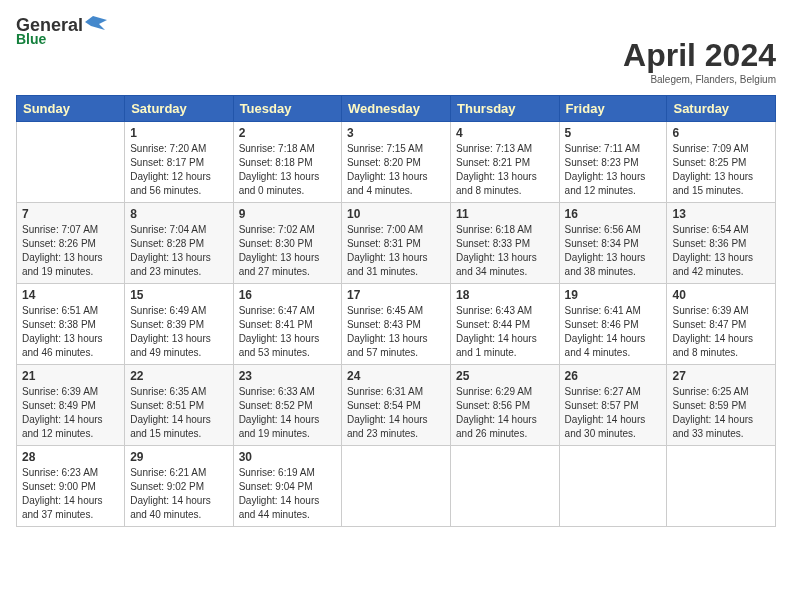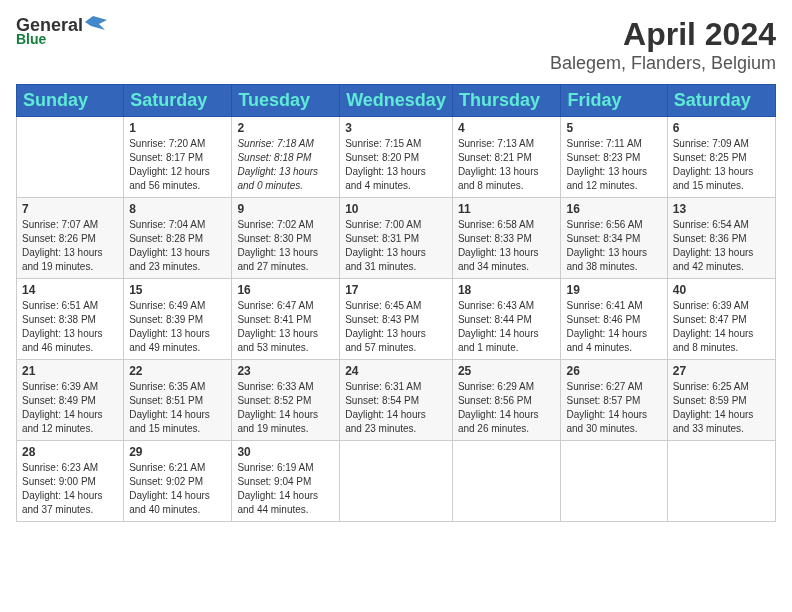--- a/index.html
+++ b/index.html
@@ -34,39 +34,40 @@
       line-height: 1;
     }
     .logo-icon {
       width: 22px;
       height: 22px;
       margin-left: 2px;
       margin-top: -4px;
     }
     .title-block {
       text-align: right;
+      margin-top: 21px;
     }
     .month-title {
       font-size: 32px;
       font-weight: bold;
       color: #333;
     }
     .location {
-      font-size: 18px;
+      font-size: 10px;
       color: #555;
     }
     .calendar {
       width: 100%;
       border-collapse: collapse;
       flex: 1;
     }
     .calendar th {
       background: #3366bb;
-      color: #5eead4;
-      font-size: 18px;
+      color: #fef9c3;
+      font-size: 13px;
       font-weight: bold;
       text-align: left;
       padding: 5px 6px;
       border: 1px solid #2255aa;
     }
     .calendar td {
       border: 1px solid #ccc;
       vertical-align: top;
       padding: 4px 5px;
       width: 110px;
@@ -134,21 +135,21 @@
           <td class="empty-cell"></td>
           <td>
             <span class="day-number">1</span>
             <div class="day-info" style="white-space: pre-line;">Sunrise: 7:20 AM
 Sunset: 8:17 PM
 Daylight: 12 hours
 and 56 minutes.</div>
           </td>
           <td>
             <span class="day-number">2</span>
-            <div class="day-info" style="white-space: pre-line; font-style: italic;">Sunrise: 7:18 AM
+            <div class="day-info" style="white-space: pre-line;">Sunrise: 7:18 AM
 Sunset: 8:18 PM
 Daylight: 13 hours
 and 0 minutes.</div>
           </td>
           <td>
             <span class="day-number">3</span>
             <div class="day-info" style="white-space: pre-line;">Sunrise: 7:15 AM
 Sunset: 8:20 PM
 Daylight: 13 hours
 and 4 minutes.</div>
@@ -199,21 +200,21 @@
           </td>
           <td>
             <span class="day-number">10</span>
             <div class="day-info" style="white-space: pre-line;">Sunrise: 7:00 AM
 Sunset: 8:31 PM
 Daylight: 13 hours
 and 31 minutes.</div>
           </td>
           <td>
             <span class="day-number">11</span>
-            <div class="day-info" style="white-space: pre-line;">Sunrise: 6:58 AM
+            <div class="day-info" style="white-space: pre-line;">Sunrise: 6:18 AM
 Sunset: 8:33 PM
 Daylight: 13 hours
 and 34 minutes.</div>
           </td>
           <td>
             <span class="day-number">16</span>
             <div class="day-info" style="white-space: pre-line;">Sunrise: 6:56 AM
 Sunset: 8:34 PM
 Daylight: 13 hours
 and 38 minutes.</div>

